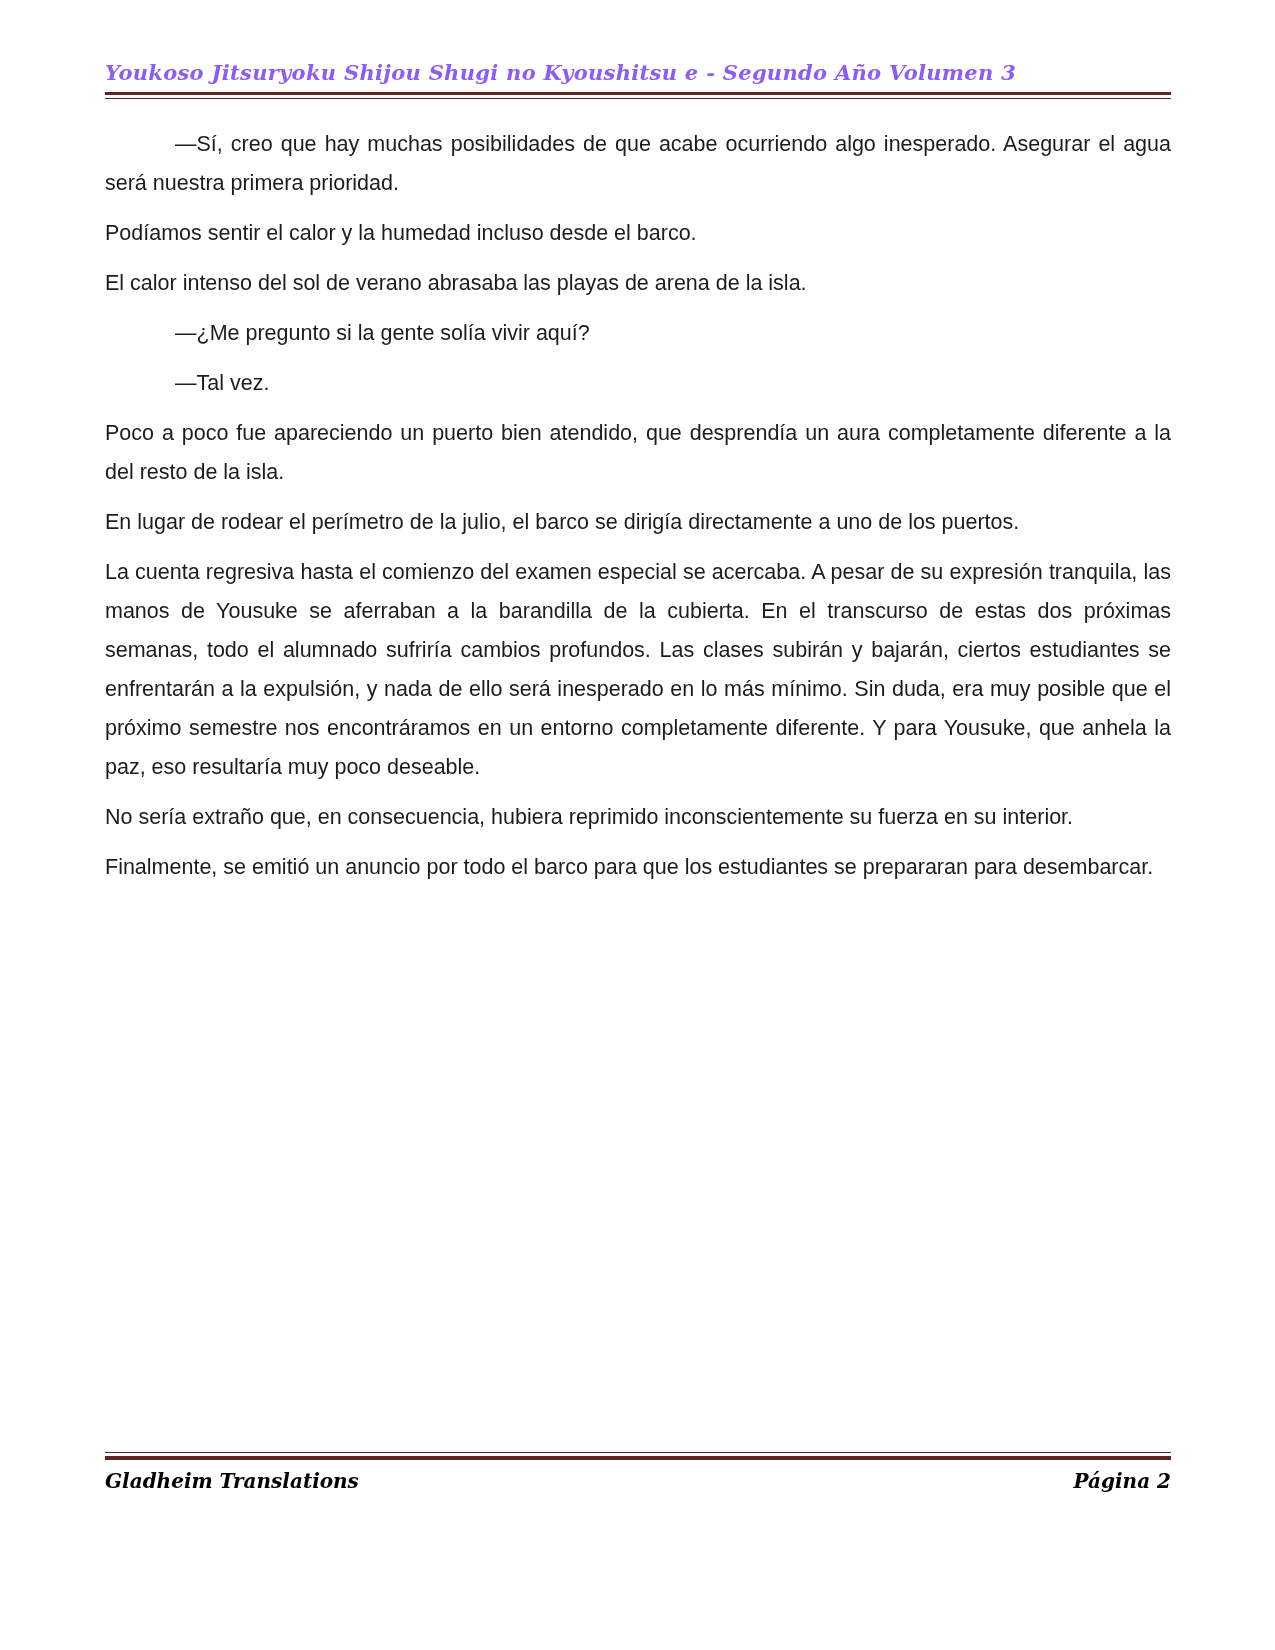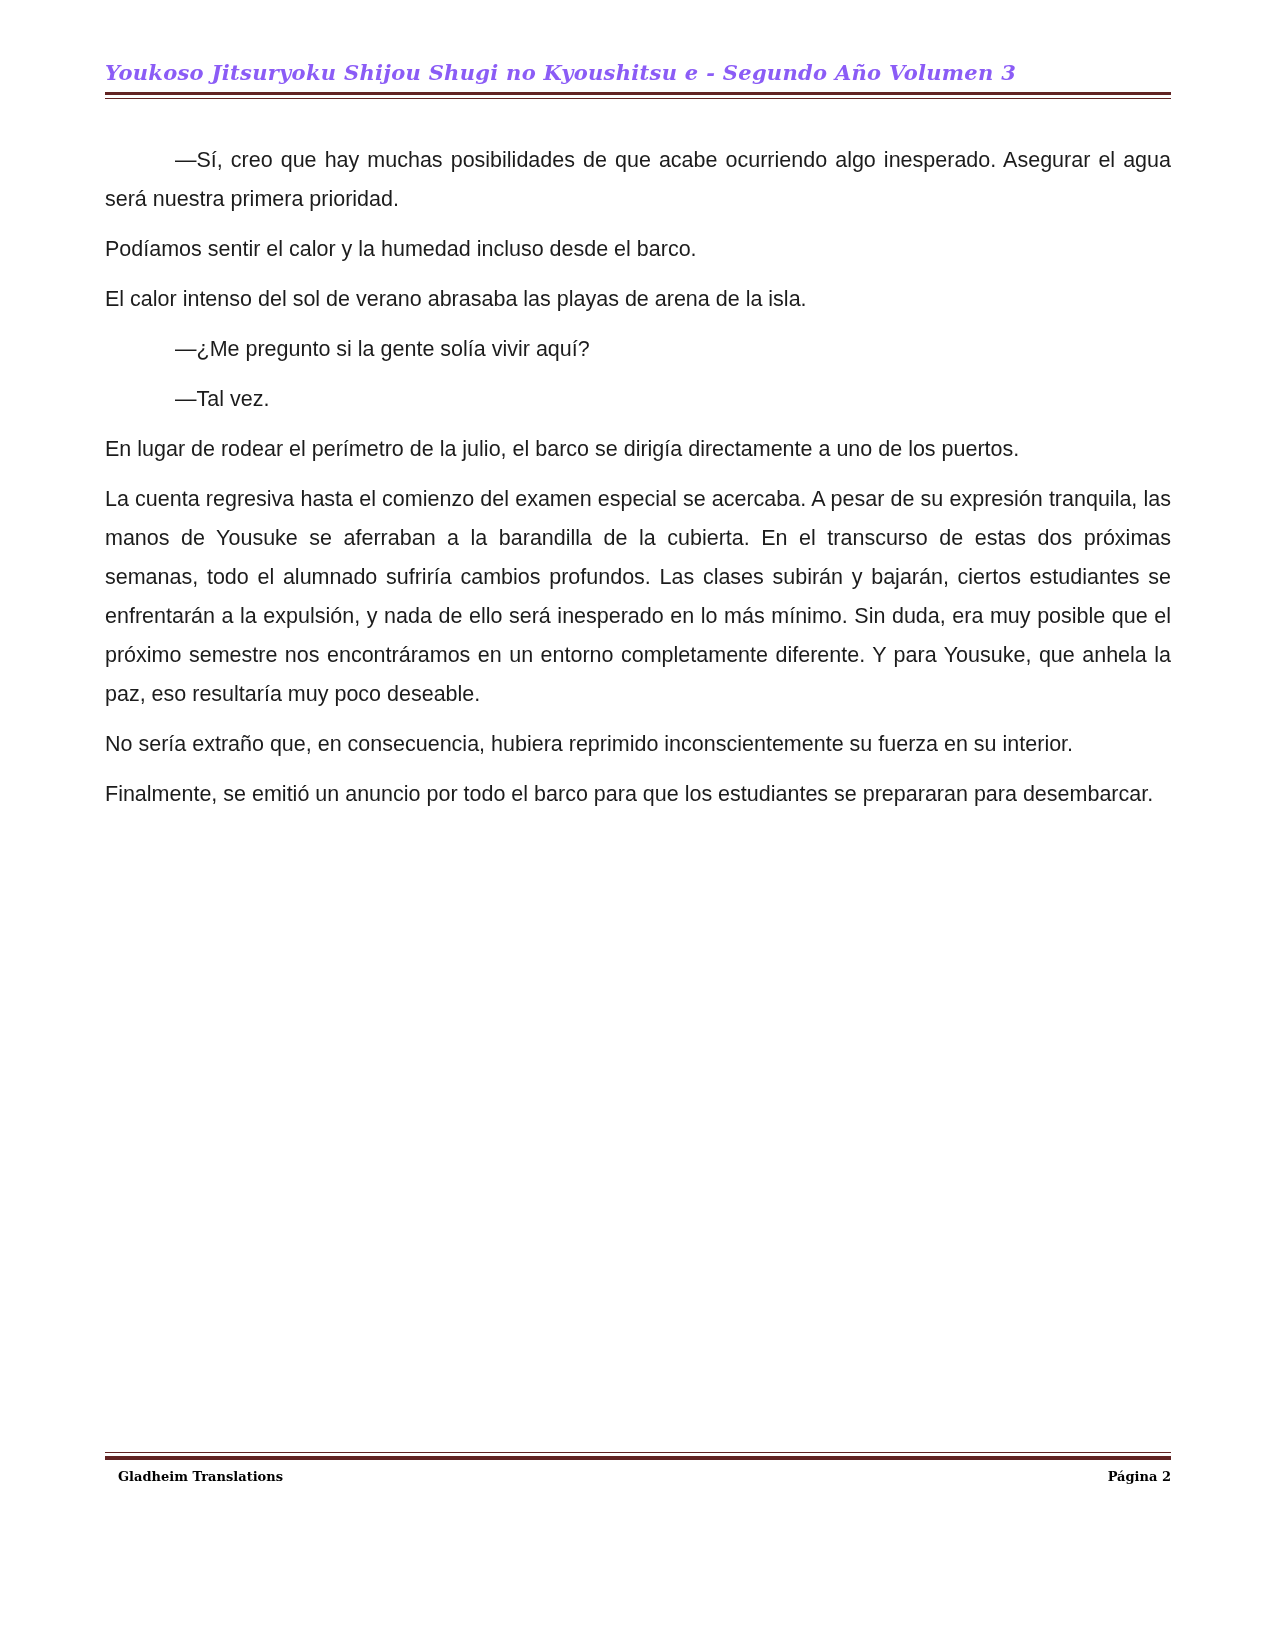--- a/index.html
+++ b/index.html
@@ -38,21 +38,21 @@
   .rule.thick-thin {
     border-top: 3px solid #622423;
     border-bottom: 1px solid #622423;
   }
   .rule.thin-thick {
     border-top: 1px solid #622423;
     border-bottom: 4px solid #622423;
   }
   
   .content {
-    margin-top: 42px;
+    margin-top: 26px;
   }
   .para {
     margin: 0 0 11px 0;
     font-size: 21.5px;
     line-height: 39px;
     text-align: justify;
     color: #1c1c1c;
   }
   .para.indent {
     text-indent: 70px;
@@ -65,42 +65,43 @@
     top: 1452px;
   }
   .footer-row {
     display: flex;
     justify-content: space-between;
     align-items: baseline;
     margin-top: 9px;
   }
   .footer-text {
     font-family: "DejaVu Serif", serif;
+    font-style: italic;
     font-weight: bold;
-    font-size: 13px;
+    font-size: 20px;
     color: #000000;
-    margin-left: 13px;
   }
 </style>
 </head>
 <body>
 
 <div class="page">
 
   <div>
     <div class="header-title">Youkoso Jitsuryoku Shijou Shugi no Kyoushitsu e - Segundo Año Volumen 3</div>
     <div class="rule thick-thin"></div>
   </div>
 
   <div class="content">
     <p class="para indent">—Sí, creo que hay muchas posibilidades de que acabe ocurriendo algo inesperado. Asegurar el agua será nuestra primera prioridad.</p>
     <p class="para">Podíamos sentir el calor y la humedad incluso desde el barco.</p>
     <p class="para">El calor intenso del sol de verano abrasaba las playas de arena de la isla.</p>
     <p class="para indent">—¿Me pregunto si la gente solía vivir aquí?</p>
     <p class="para indent">—Tal vez.</p>
+    <p class="para">Poco a poco fue apareciendo un puerto bien atendido, que desprendía un aura completamente diferente a la del resto de la isla.</p>
     <p class="para">En lugar de rodear el perímetro de la julio, el barco se dirigía directamente a uno de los puertos.</p>
     <p class="para">La cuenta regresiva hasta el comienzo del examen especial se acercaba. A pesar de su expresión tranquila, las manos de Yousuke se aferraban a la barandilla de la cubierta. En el transcurso de estas dos próximas semanas, todo el alumnado sufriría cambios profundos. Las clases subirán y bajarán, ciertos estudiantes se enfrentarán a la expulsión, y nada de ello será inesperado en lo más mínimo. Sin duda, era muy posible que el próximo semestre nos encontráramos en un entorno completamente diferente. Y para Yousuke, que anhela la paz, eso resultaría muy poco deseable.</p>
     <p class="para">No sería extraño que, en consecuencia, hubiera reprimido inconscientemente su fuerza en su interior.</p>
     <p class="para">Finalmente, se emitió un anuncio por todo el barco para que los estudiantes se prepararan para desembarcar.</p>
   </div>
 
   <div class="footer">
     <div class="rule thin-thick"></div>
     <div class="footer-row">
       <span class="footer-text">Gladheim Translations</span>

